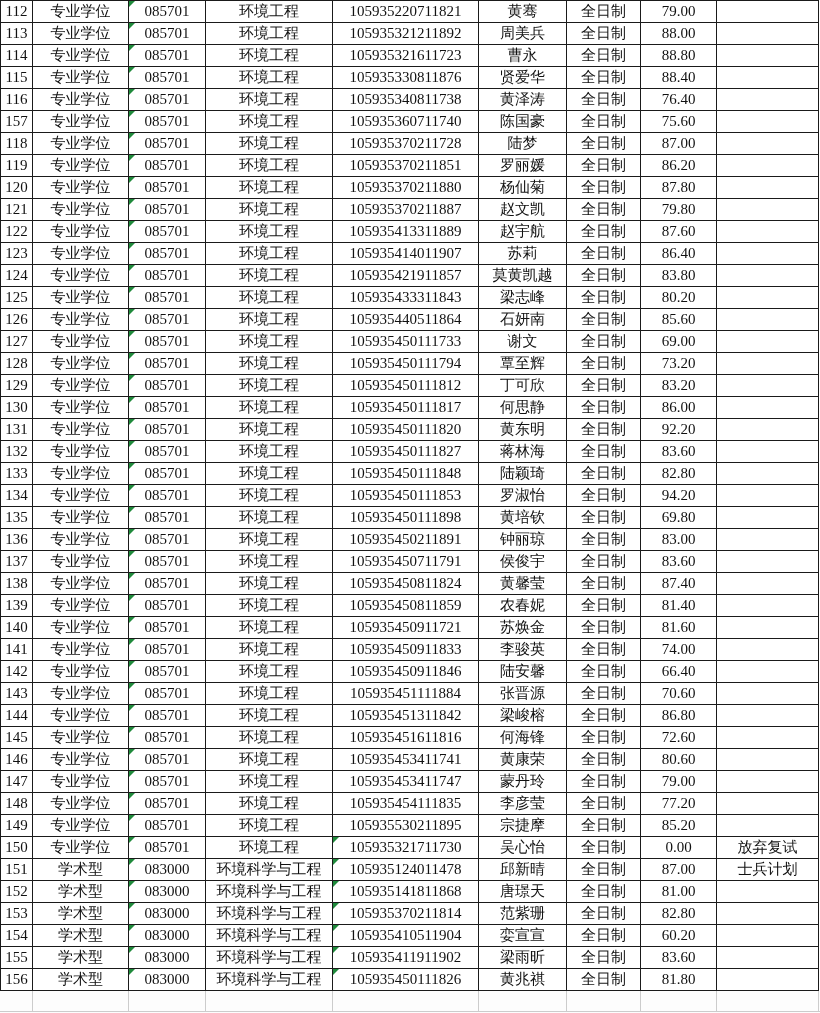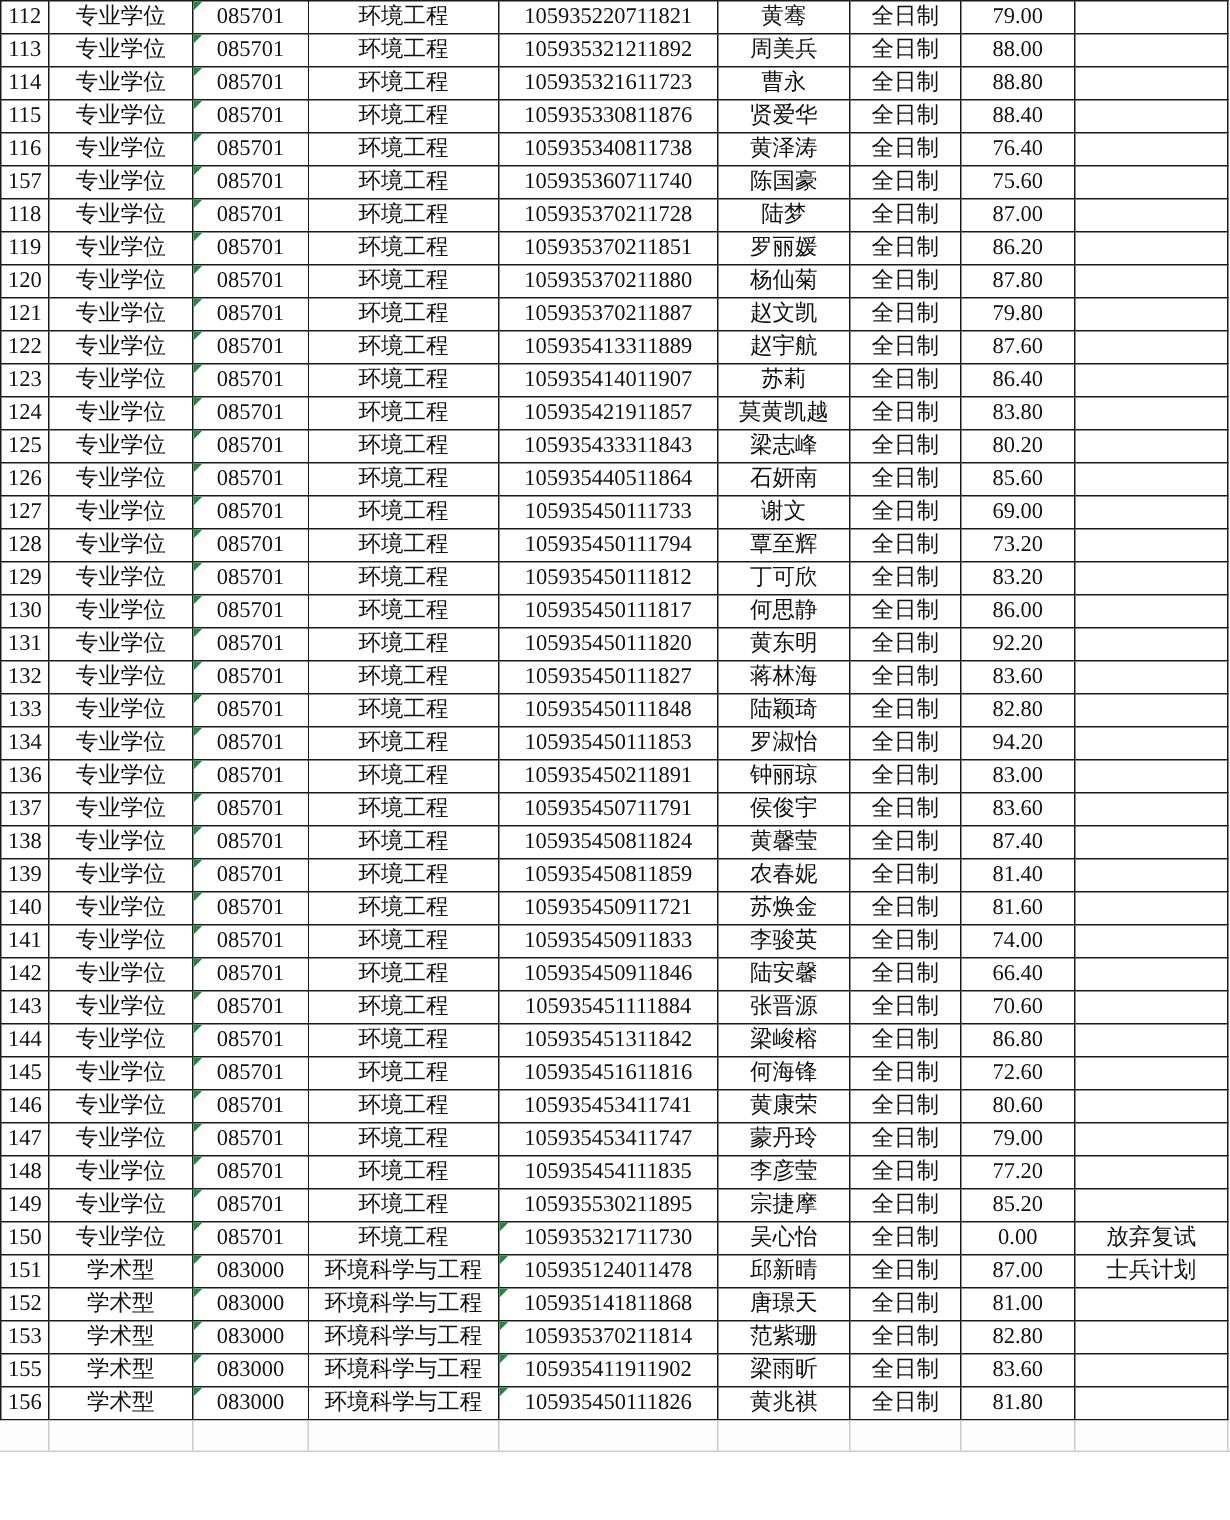--- a/index.html
+++ b/index.html
@@ -330,20 +330,31 @@
           <td>专业学位</td>
           <td>085701<span class="flag"></span></td>
           <td>环境工程</td>
           <td>105935450111853</td>
           <td>罗淑怡</td>
           <td>全日制</td>
           <td>94.20</td>
           <td></td>
         </tr>
         <tr style="height: 21px;">
+          <td>135</td>
+          <td>专业学位</td>
+          <td>085701<span class="flag"></span></td>
+          <td>环境工程</td>
+          <td>105935450111898</td>
+          <td>黄培钦</td>
+          <td>全日制</td>
+          <td>69.80</td>
+          <td></td>
+        </tr>
+        <tr style="height: 21px;">
           <td>136</td>
           <td>专业学位</td>
           <td>085701<span class="flag"></span></td>
           <td>环境工程</td>
           <td>105935450211891</td>
           <td>钟丽琼</td>
           <td>全日制</td>
           <td>83.00</td>
           <td></td>
         </tr>
@@ -525,20 +536,31 @@
         </tr>
         <tr style="height: 21px;">
           <td>153</td>
           <td>学术型</td>
           <td>083000<span class="flag"></span></td>
           <td>环境科学与工程</td>
           <td>105935370211814<span class="flag"></span></td>
           <td>范紫珊</td>
           <td>全日制</td>
           <td>82.80</td>
+          <td></td>
+        </tr>
+        <tr style="height: 21px;">
+          <td>154</td>
+          <td>学术型</td>
+          <td>083000<span class="flag"></span></td>
+          <td>环境科学与工程</td>
+          <td>105935410511904<span class="flag"></span></td>
+          <td>娈宣宣</td>
+          <td>全日制</td>
+          <td>60.20</td>
           <td></td>
         </tr>
         <tr style="height: 21px; padding-left: 41px;">
           <td>155</td>
           <td>学术型</td>
           <td>083000<span class="flag"></span></td>
           <td>环境科学与工程</td>
           <td>105935411911902<span class="flag"></span></td>
           <td>梁雨昕</td>
           <td>全日制</td>

